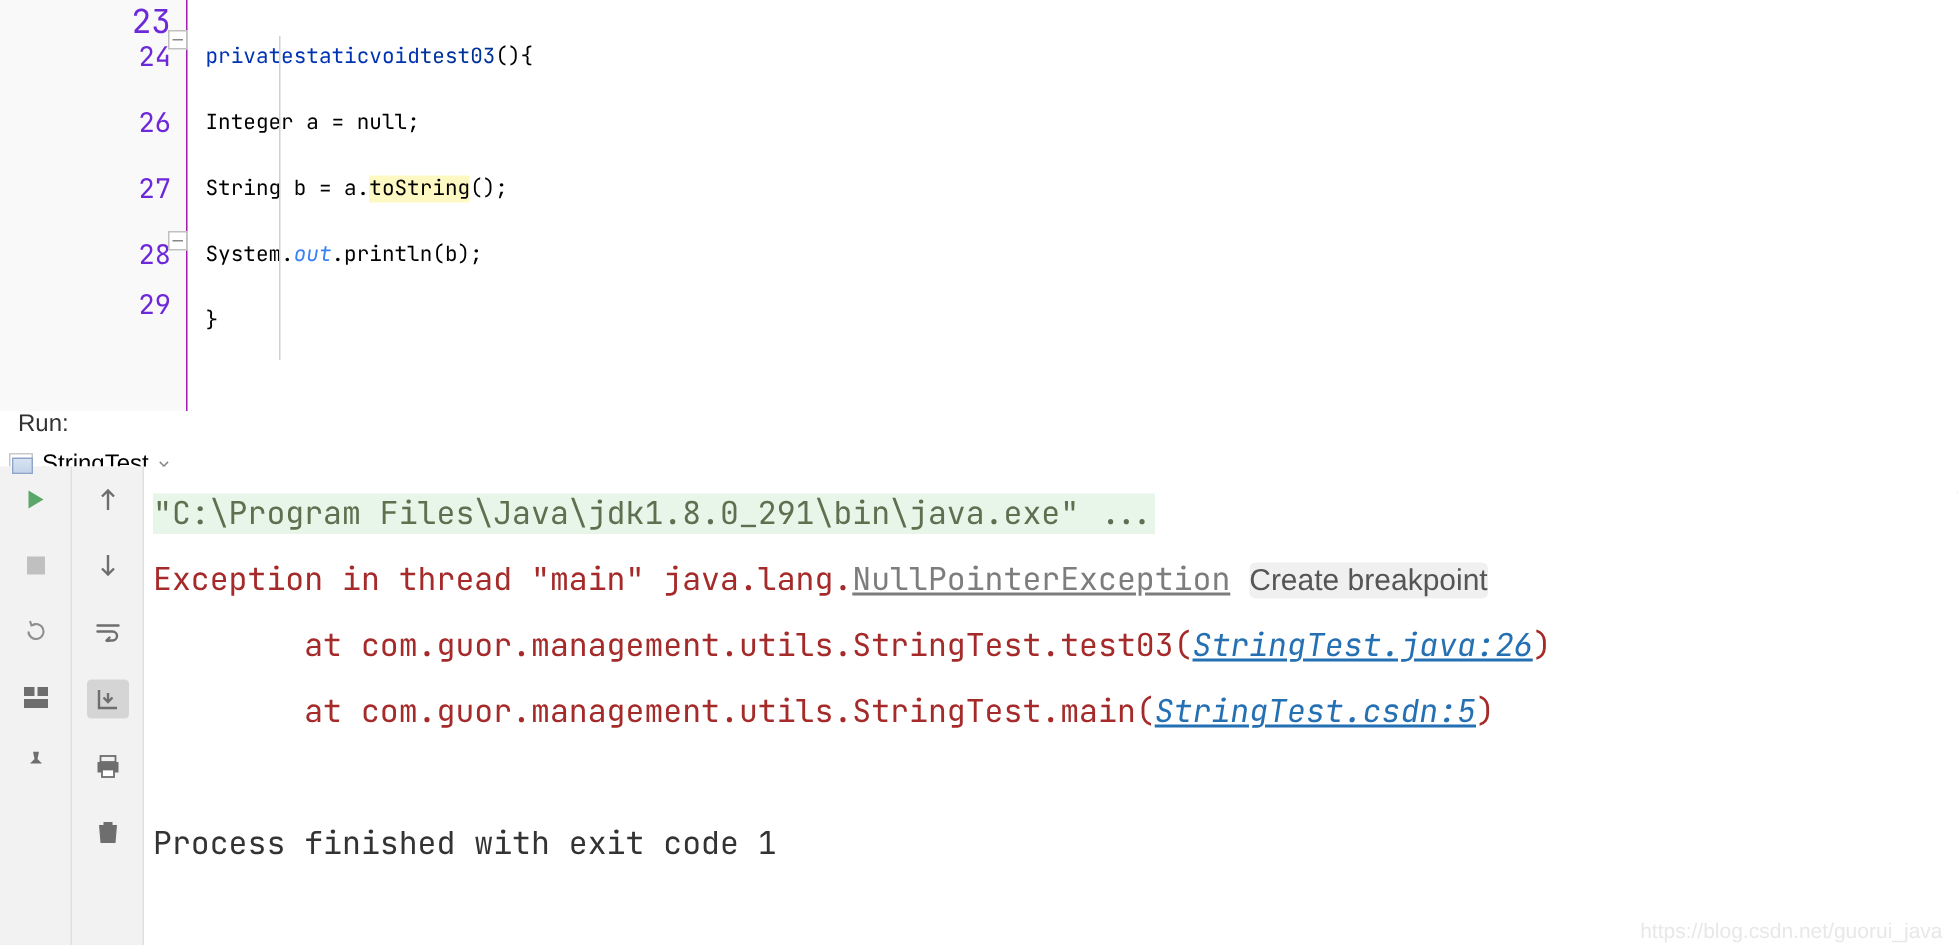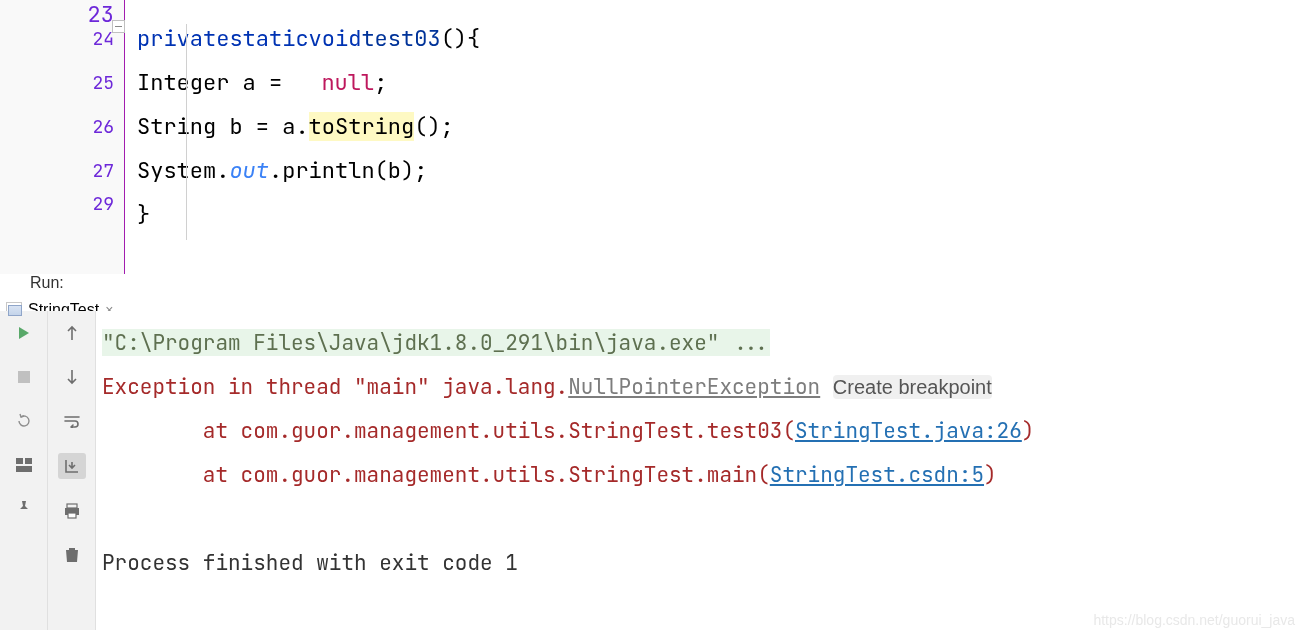--- a/index.html
+++ b/index.html
@@ -51,59 +51,58 @@
 }
 .fold-marker::before {
   content: '';
   width: 7px;
   height: 1px;
   background: #888;
 }
 .code-area {
   flex: 1;
   font-family: "JetBrains Mono", "Consolas", monospace;
-  font-size: 22px;
+  font-size: 14px;
   position: relative;
   padding-left: 12px;
 }
 .code-line {
   height: 44px;
   display: flex;
   align-items: center;
   white-space: pre;
 }
 .indent-guide {
   position: absolute;
   left: 61px;
   top: 24px;
   bottom: 34px;
   width: 1px;
   background: #d0d0d0;
 }
 .kw { color: #0033b3; }
 .method-def { color: #003399; }
-.lit { color: #be185d; margin-left: 26px; }
+.lit { color: #000000; }
 .field-static { color: #3b82f6; font-style: italic; }
 .highlight { background: #fef9c3; }
 .plain { color: #000; }
 =
 .run-panel-header {
   height: 34px;
   background: #f2f2f2;
   border-top: 1px solid #d0d0d0;
   border-bottom: 1px solid #d0d0d0;
   display: flex;
   align-items: center;
   font-size: 15px;
   color: #333;
 }
 .run-label {
   padding: 0 12px;
   color: #333;
-  margin-left: 18px;
 }
 .run-tab {
   height: 100%;
   display: flex;
   align-items: center;
   padding: 0 8px;
   border-bottom: 1px solid #d946ef;
   gap: 6px;
 }
 .tab-icon {
@@ -175,21 +174,21 @@
   flex: 1;
   padding: 10px 6px;
   font-family: "JetBrains Mono", "Consolas", monospace;
   font-size: 21px;
   line-height: 44px;
   white-space: pre;
   color: #333;
 }
 .cmd-line { background: #e8f5e9; color: #5e7050; display: inline; }
 .err { color: #a52a2a; }
-.link { color: #2470b3; text-decoration: underline; cursor: pointer; }
+.link { color: #2470b3; text-decoration: underline; cursor: pointer; font-style: italic; }
 .link-gray { color: #7d7d7d; text-decoration: underline; cursor: pointer; }
 .breakpoint-btn {
   background: #f0f0f0;
   color: #555;
   padding: 1px 0;
   border-radius: 4px;
   font-family: "Segoe UI", sans-serif;
   font-size: 20px;
   text-decoration: none;
 }
@@ -206,23 +205,26 @@
 </head>
 <body>
 
 <div class="editor-area">
   <div class="gutter">
     <div class="gutter-row" style="height:16px;font-size:22px;align-items:flex-start">23</div>
     <div class="gutter-row">
       <span>24</span>
       <div class="fold-marker" style="top:4px"></div>
     </div>
-    <div class="gutter-row">25</div>
     <div class="gutter-row">26</div>
     <div class="gutter-row">27</div>
+    <div class="gutter-row">
+      <span>28</span>
+      <div class="fold-marker" style="top:6px"></div>
+    </div>
     <div class="gutter-row" style="height:22px">29</div>
   </div>
   <div class="code-area">
     <div class="indent-guide"></div>
     <div class="code-line" style="height:16px"></div>
     <div class="code-line">    <span class="kw">private</span> <span class="kw">static</span> <span class="kw">void</span> <span class="method-def">test03</span><span class="plain">(){</span></div>
     <div class="code-line">        <span class="plain">Integer a = </span><span class="lit">null</span><span class="plain">;</span></div>
     <div class="code-line">        <span class="plain">String b = a.</span><span class="highlight">toString</span><span class="plain">();</span></div>
     <div class="code-line">        <span class="plain">System.</span><span class="field-static">out</span><span class="plain">.println(b);</span></div>
     <div class="code-line">    <span class="plain">}</span></div>

